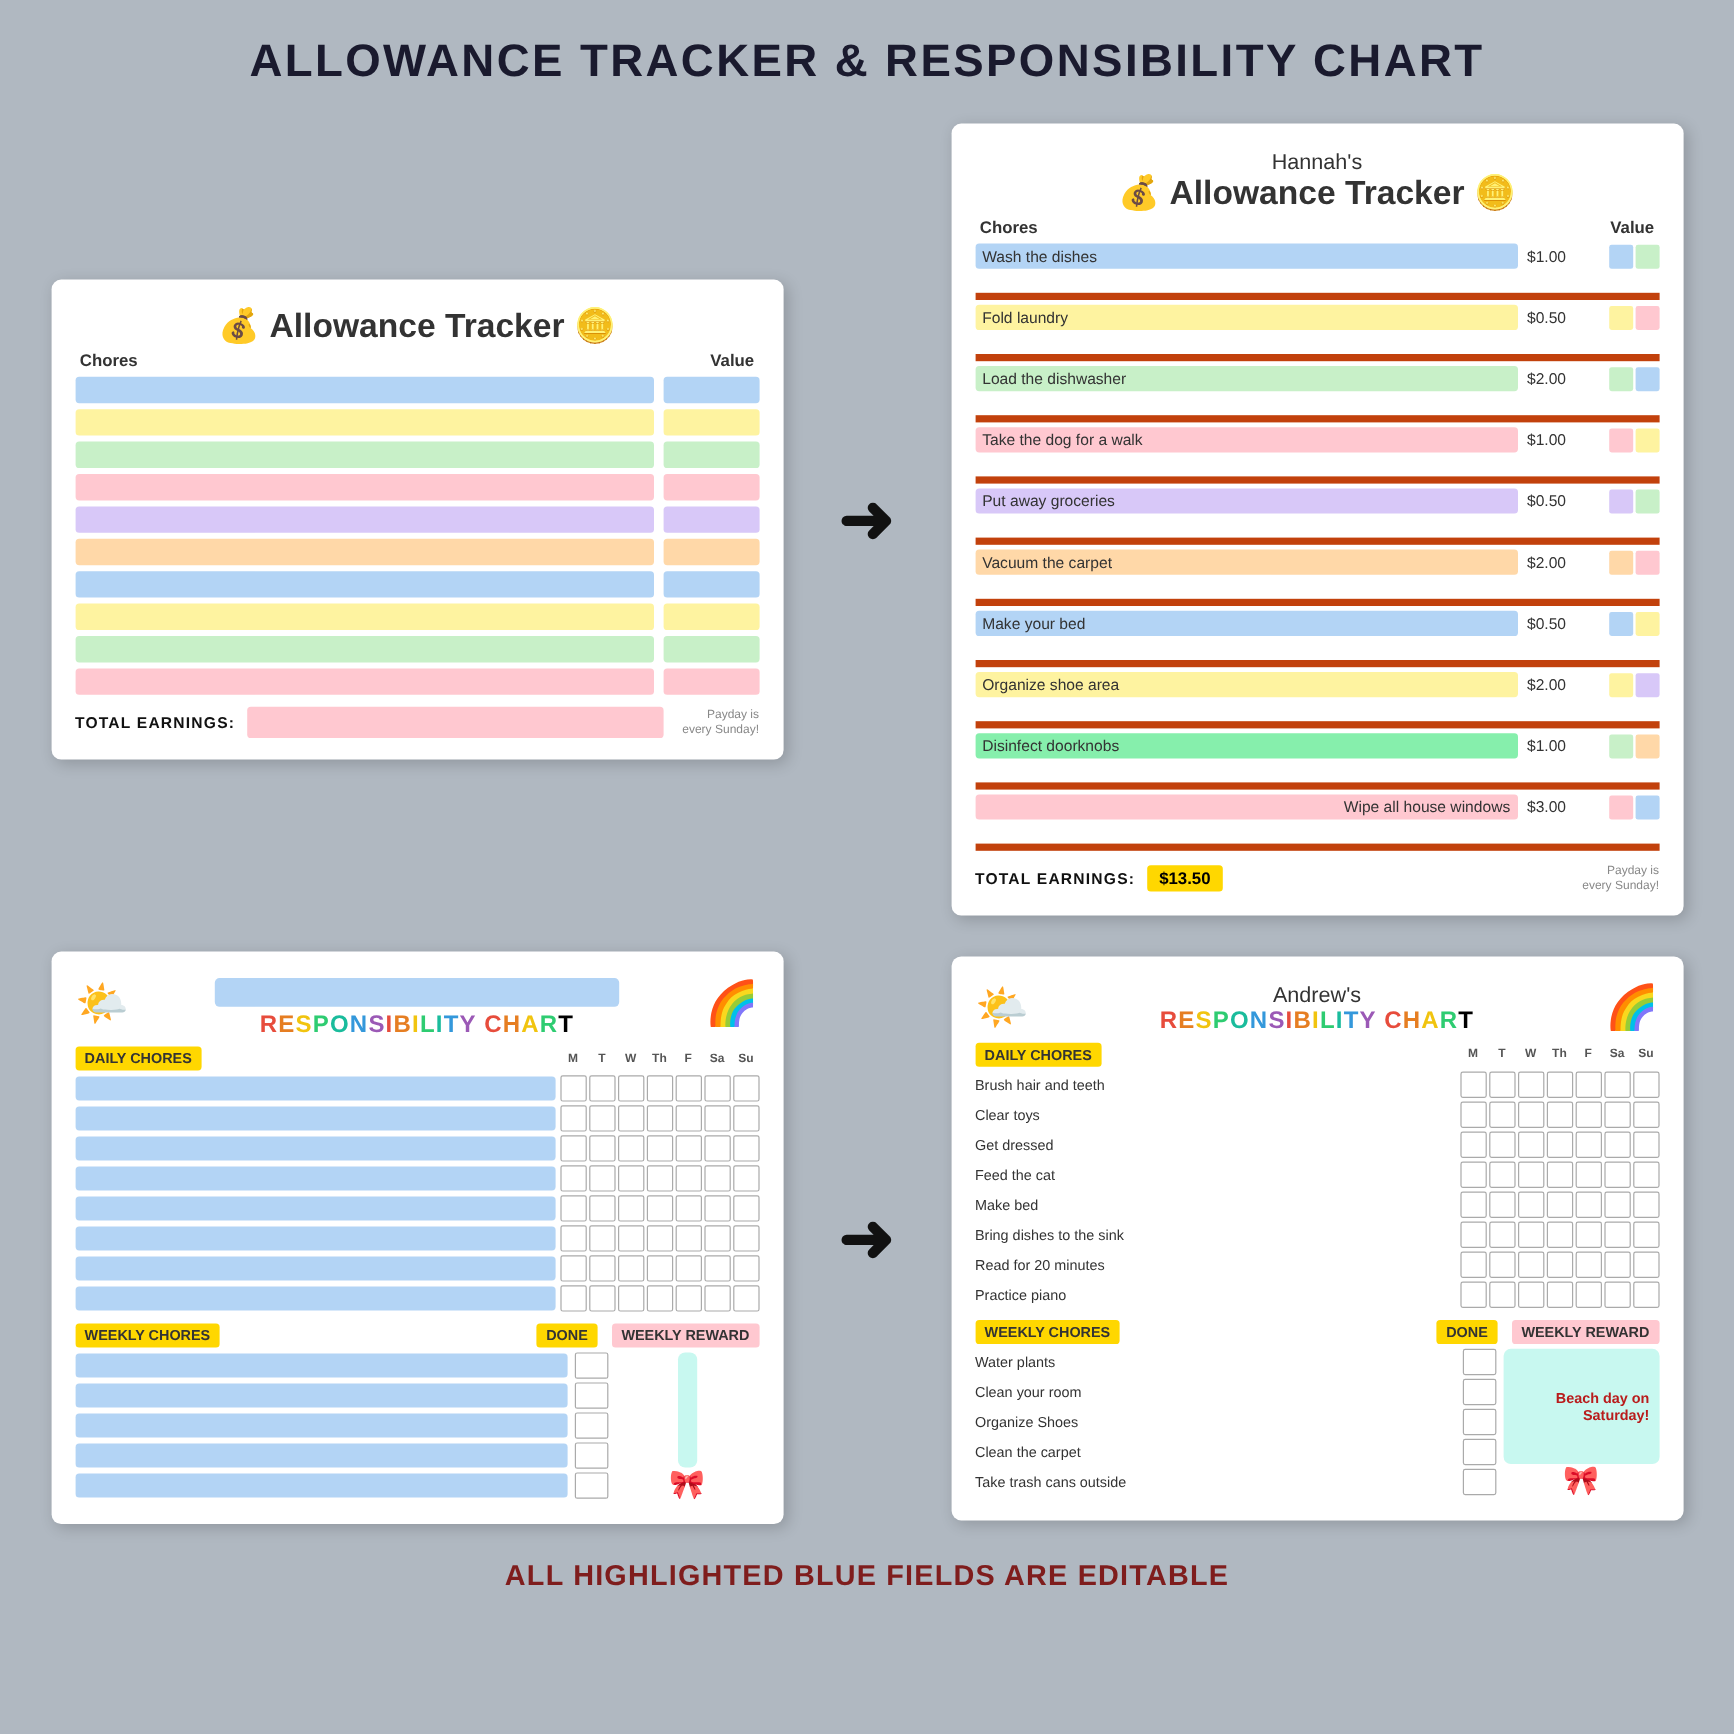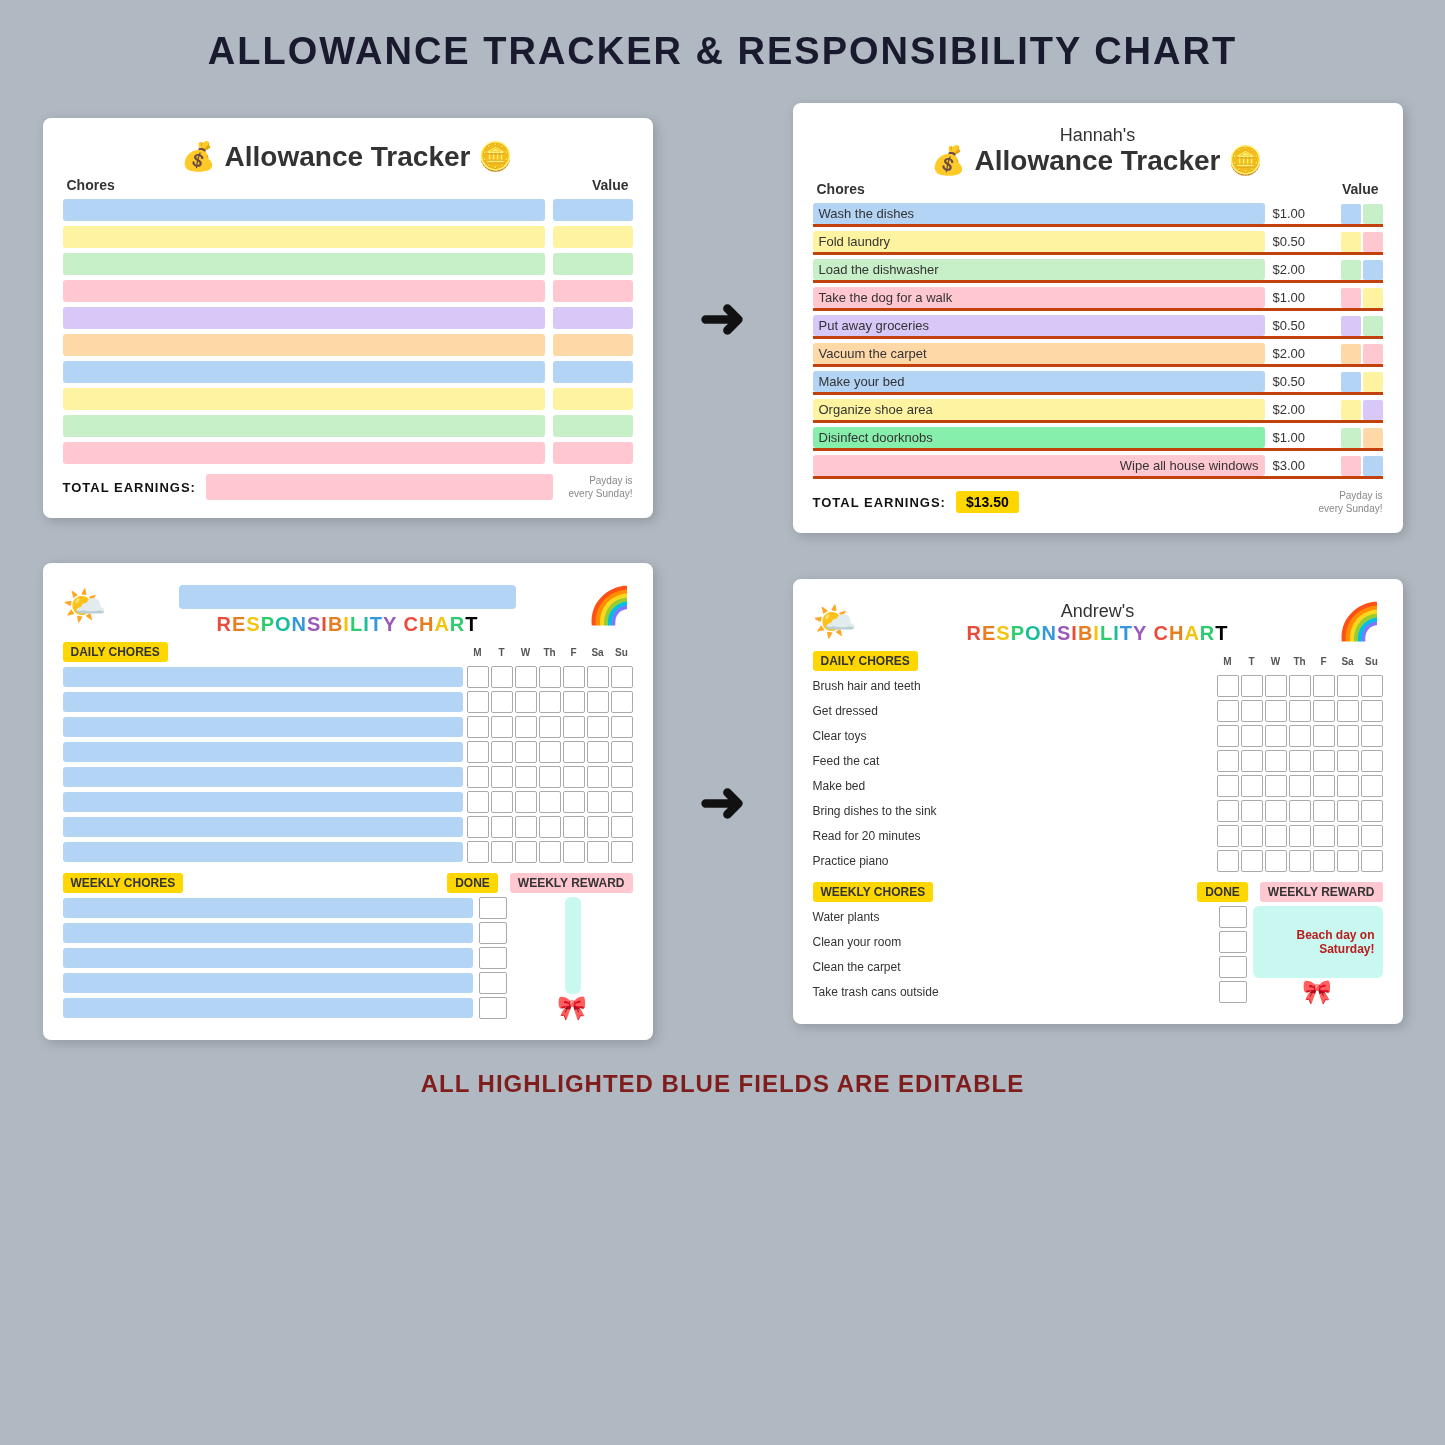--- a/index.html
+++ b/index.html
@@ -114,22 +114,22 @@
     .person-name {
       text-align: center;
       font-size: 18px;
       color: #333;
       margin-bottom: -2px;
     }
     .filled-chore-row {
       display: flex;
       align-items: center;
       margin-bottom: 4px;
-      border-bottom: 3px solid #c2410c;
-      padding-bottom: 0;
+      border-bottom: 6px solid #c2410c;
+      padding-bottom: 20px;
     }
     .filled-chore-name {
       flex: 1;
       font-size: 13px;
       color: #333;
       background: #c8f0c8;
       padding: 3px 6px;
       border-radius: 3px;
     }
     .filled-chore-value {
@@ -701,33 +701,33 @@
             <div class="chk-box"></div>
               <div class="chk-box"></div>
               <div class="chk-box"></div>
               <div class="chk-box"></div>
               <div class="chk-box"></div>
               <div class="chk-box"></div>
               <div class="chk-box"></div>
           </div>
         </div>
         <div class="daily-chore-row">
+          <span class="filled-daily-chore-name">Clear toys</span>
+          <div class="daily-checkboxes">
+            <div class="chk-box"></div>
+              <div class="chk-box"></div>
+              <div class="chk-box"></div>
+              <div class="chk-box"></div>
+              <div class="chk-box"></div>
+              <div class="chk-box"></div>
+              <div class="chk-box"></div>
+          </div>
+        </div>
+        <div class="daily-chore-row">
           <span class="filled-daily-chore-name">Get dressed</span>
-          <div class="daily-checkboxes">
-            <div class="chk-box"></div>
-              <div class="chk-box"></div>
-              <div class="chk-box"></div>
-              <div class="chk-box"></div>
-              <div class="chk-box"></div>
-              <div class="chk-box"></div>
-              <div class="chk-box"></div>
-          </div>
-        </div>
-        <div class="daily-chore-row">
-          <span class="filled-daily-chore-name">Clear toys</span>
           <div class="daily-checkboxes">
             <div class="chk-box"></div>
               <div class="chk-box"></div>
               <div class="chk-box"></div>
               <div class="chk-box"></div>
               <div class="chk-box"></div>
               <div class="chk-box"></div>
               <div class="chk-box"></div>
           </div>
         </div>
@@ -803,20 +803,24 @@
           <div style="flex:1;">
             <div class="weekly-chore-row">
               <span class="filled-weekly-chore-name">Water plants</span>
               <div class="weekly-done-box"></div>
             </div>
             <div class="weekly-chore-row">
               <span class="filled-weekly-chore-name">Clean your room</span>
               <div class="weekly-done-box"></div>
             </div>
             <div class="weekly-chore-row">
+              <span class="filled-weekly-chore-name">Organize Shoes</span>
+              <div class="weekly-done-box"></div>
+            </div>
+            <div class="weekly-chore-row">
               <span class="filled-weekly-chore-name">Clean the carpet</span>
               <div class="weekly-done-box"></div>
             </div>
             <div class="weekly-chore-row">
               <span class="filled-weekly-chore-name">Take trash cans outside</span>
               <div class="weekly-done-box"></div>
             </div>
           </div>
           <div style="flex:0 0 130px; display:flex; flex-direction:column; align-items:center; justify-content:flex-end;">
             <div class="reward-section">

